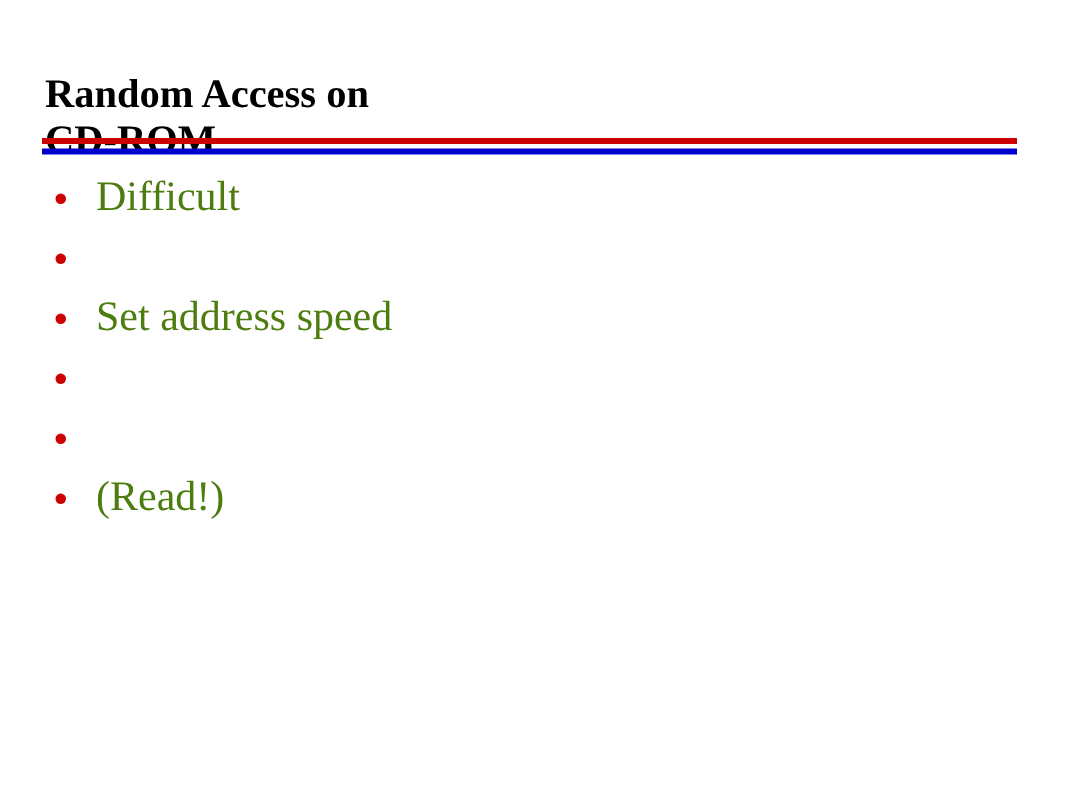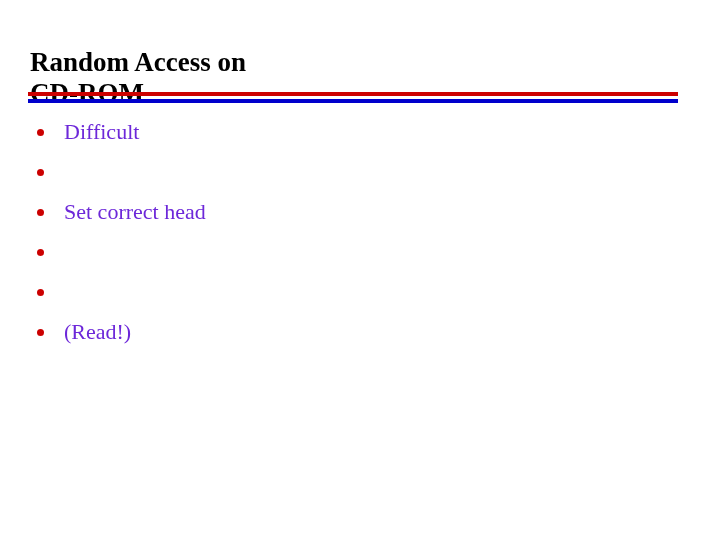--- a/index.html
+++ b/index.html
@@ -74,22 +74,22 @@
     padding: 0;
     list-style: none;
   }
   .bullet-item {
     position: relative;
     height: 40px;
     line-height: 40px;
     padding-left: 34px;
     font-family: "Liberation Serif", "DejaVu Serif", serif;
     font-weight: normal;
-    font-size: 22px;
-    color: #6d28d9;
+    font-size: 28px;
+    color: #4d7c0f;
     white-space: nowrap;
   }
   .bullet-marker {
     position: absolute;
     left: 7px;
     top: 17px;
     width: 7px;
     height: 7px;
     border-radius: 50%;
     background: #cc0000;
@@ -115,21 +115,21 @@
   <ul class="bullet-list">
     <li class="bullet-item">
       <span class="bullet-marker"></span>
       <span class="bullet-text">Difficult</span>
     </li>
     <li class="bullet-item">
       <span class="bullet-marker"></span>
     </li>
     <li class="bullet-item">
       <span class="bullet-marker"></span>
-      <span class="bullet-text">Set correct head</span>
+      <span class="bullet-text">Set address speed</span>
     </li>
     <li class="bullet-item">
       <span class="bullet-marker"></span>
     </li>
     <li class="bullet-item">
       <span class="bullet-marker"></span>
     </li>
     <li class="bullet-item">
       <span class="bullet-marker"></span>
       <span class="bullet-text">(Read!)</span>

